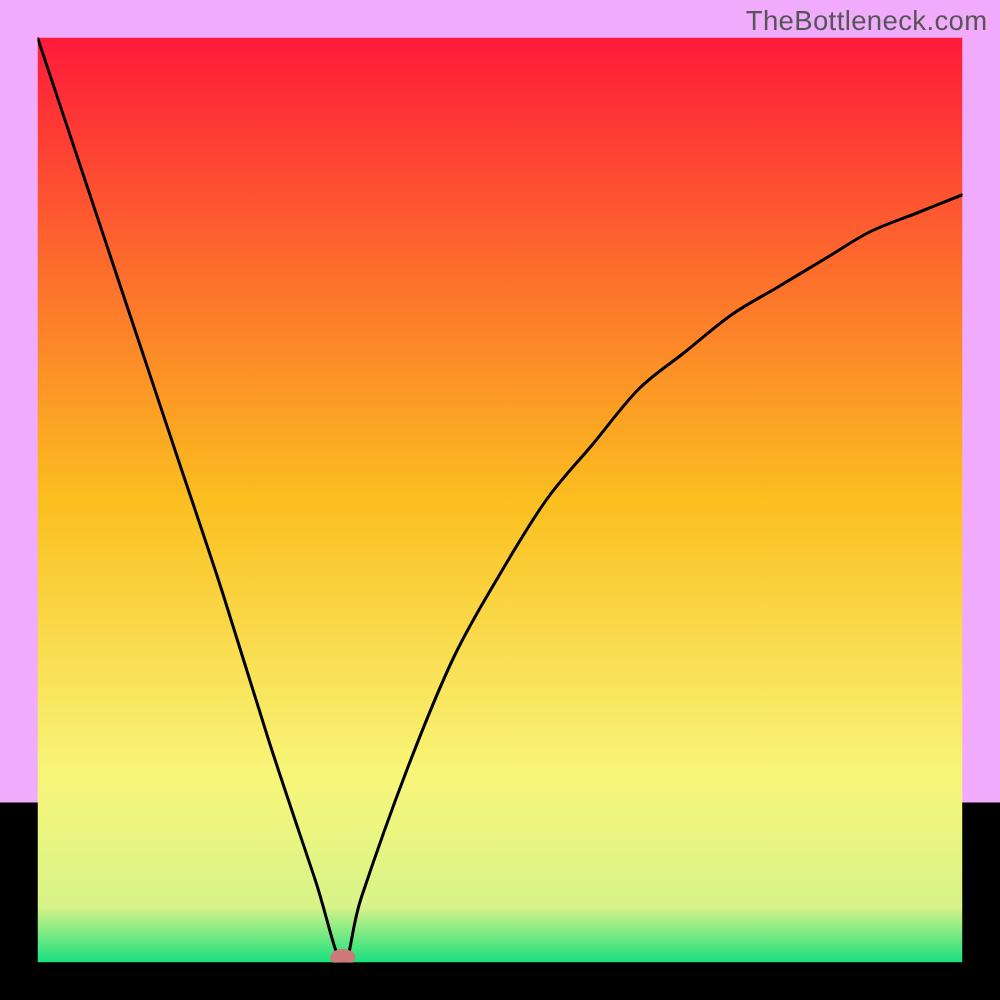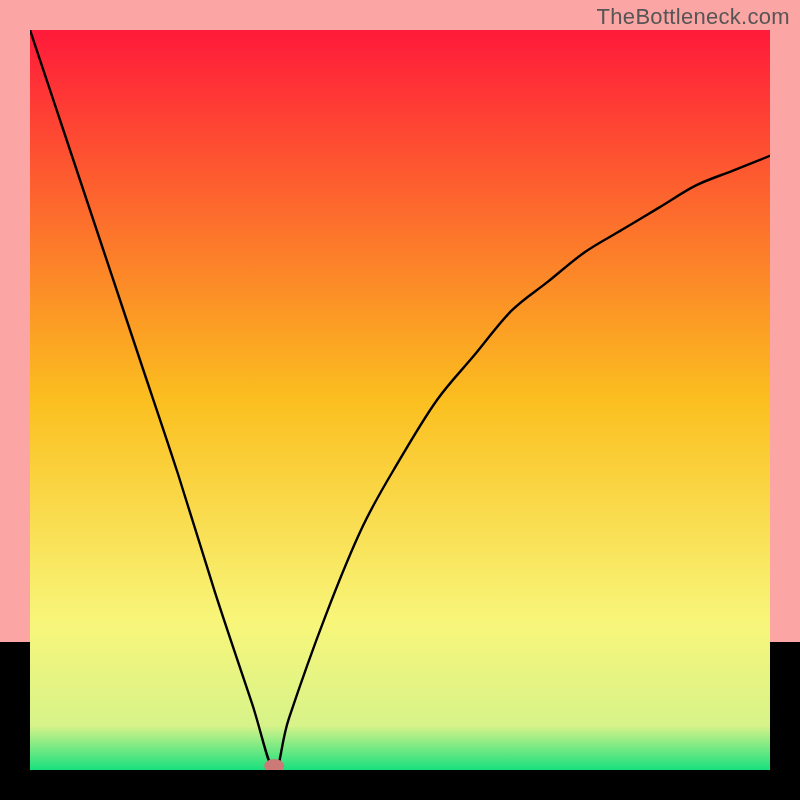--- a/index.html
+++ b/index.html
@@ -8,21 +8,21 @@
     width: 800px;
     height: 800px;
     background: #000;
     overflow: hidden;
     font-family: Arial, Helvetica, sans-serif;
   }
   .frame {
     position: relative;
     width: 800px;
     height: 642px;
-    background: #fca5a5;
+    background: #f0abfc;
   }
   .watermark {
     position: absolute;
     top: 4px;
     right: 10px;
     color: #555;
     font-size: 22px;
     font-weight: 500;
     letter-spacing: 0.3px;
     z-index: 5;

